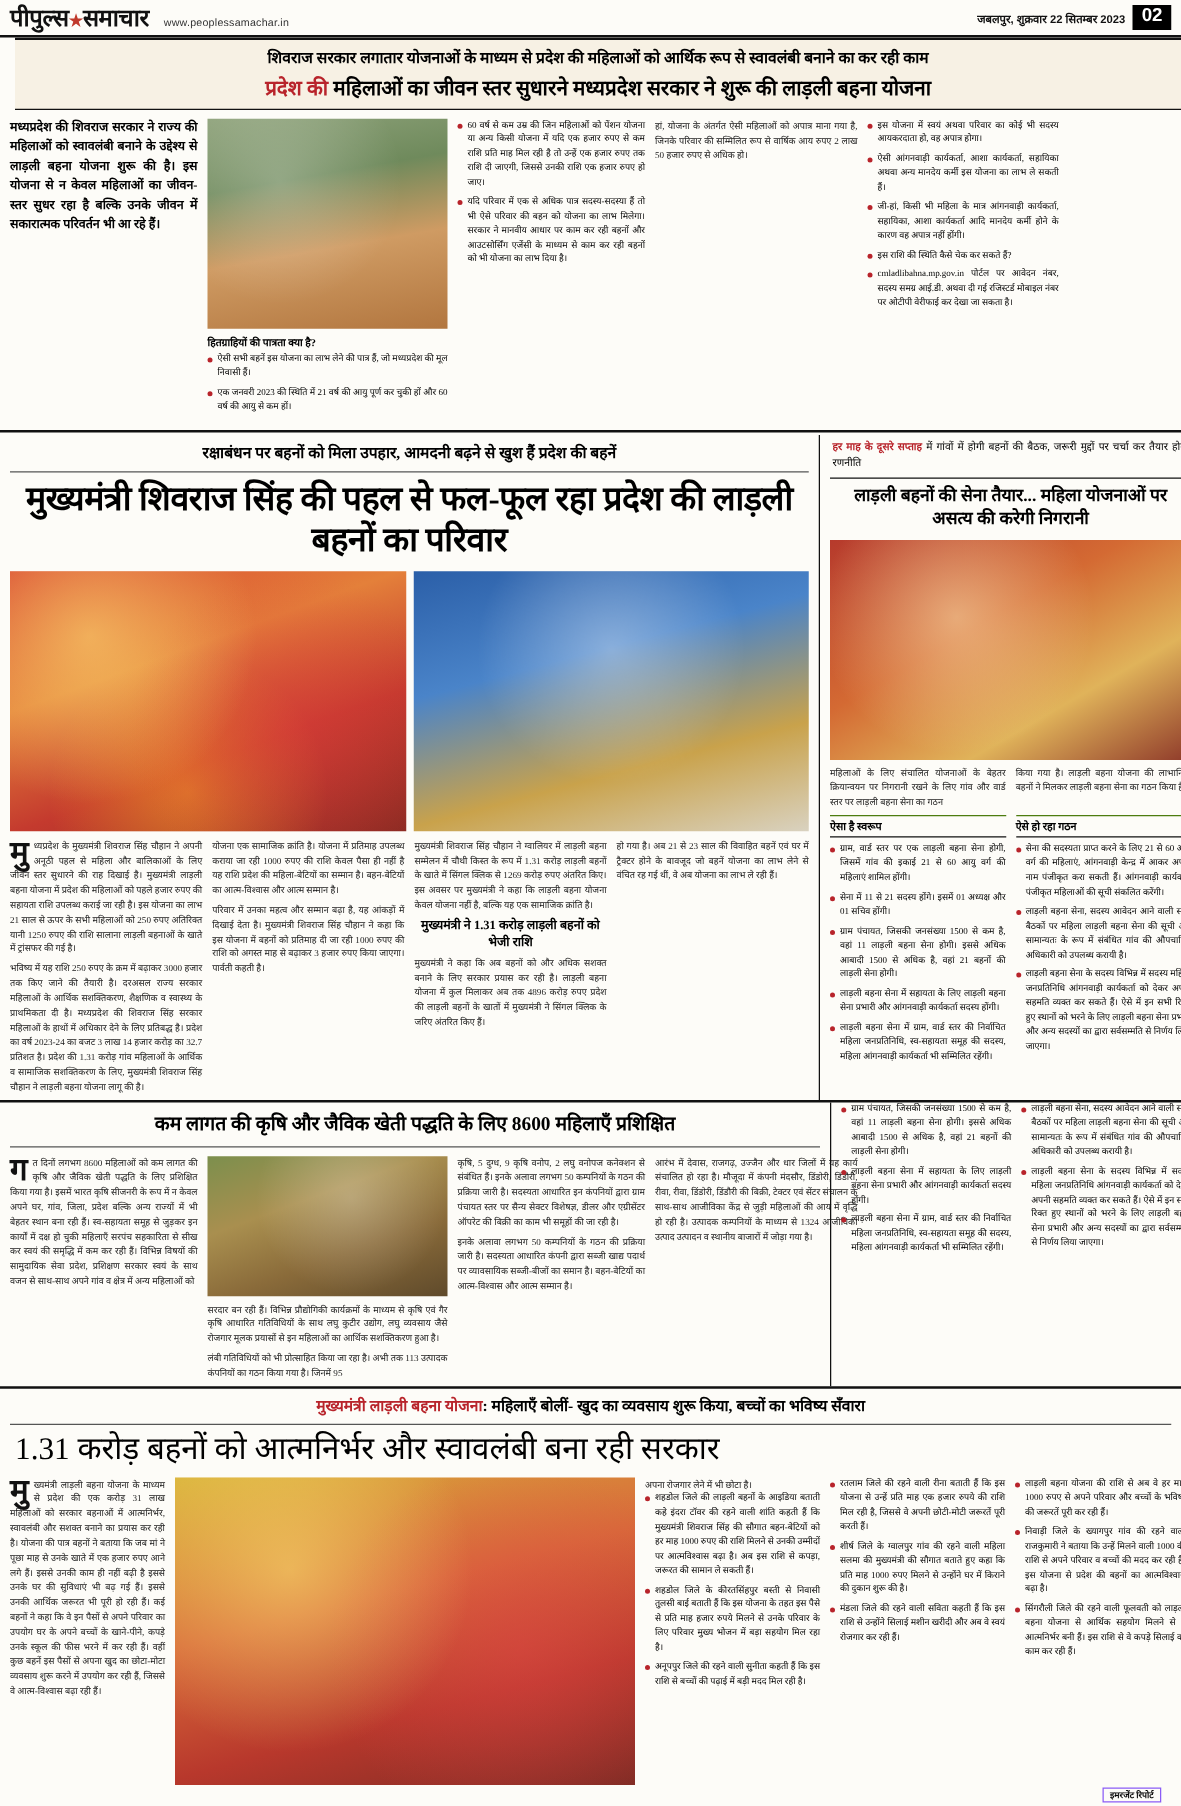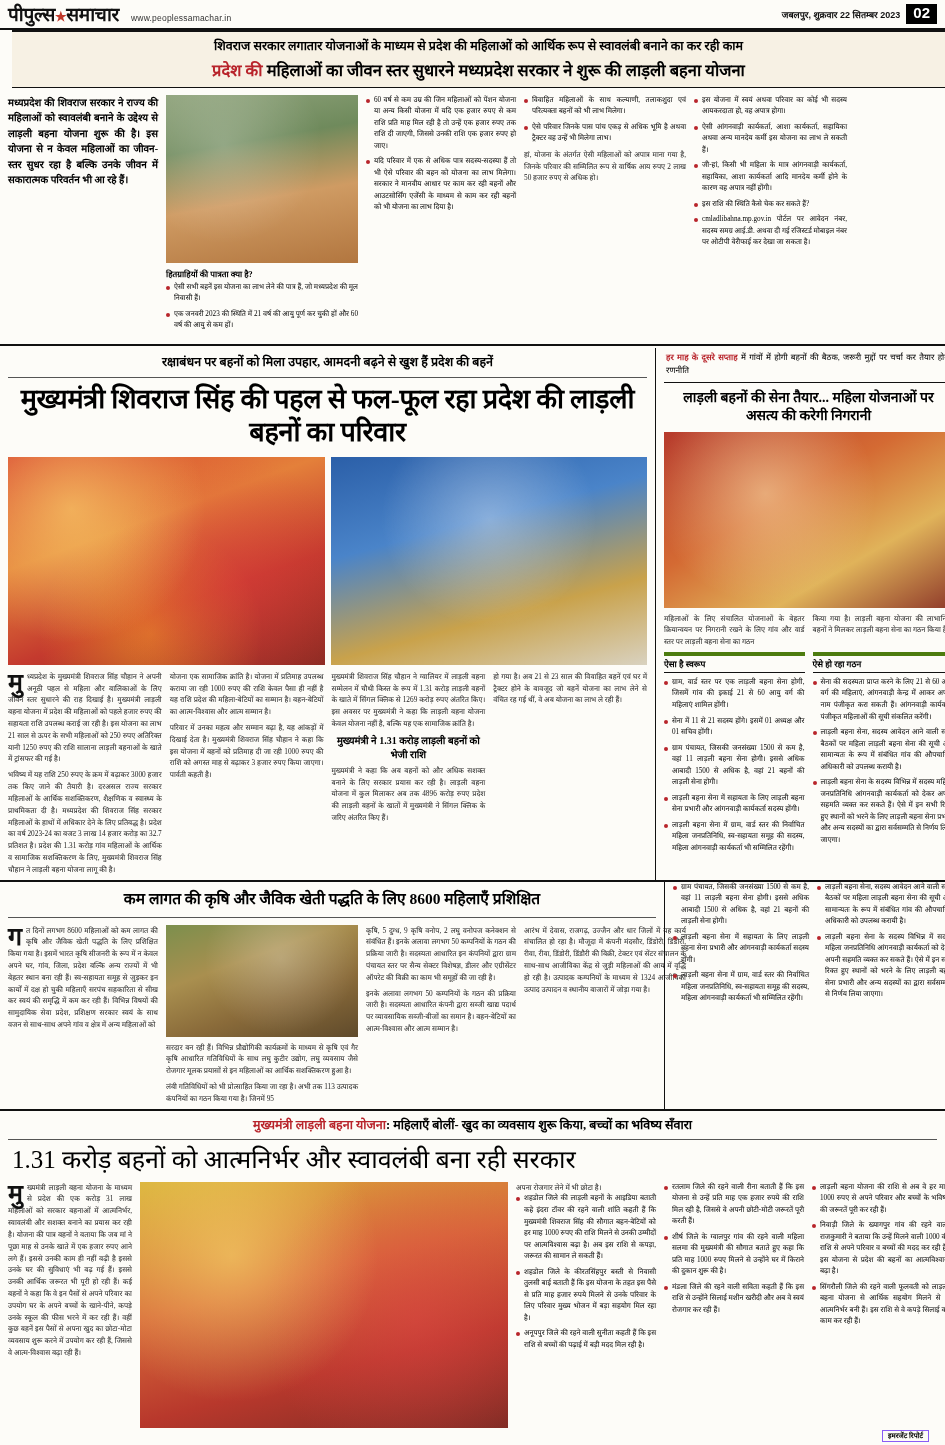--- a/index.html
+++ b/index.html
@@ -210,21 +210,21 @@
     font-size: 14px;
     line-height: 1.32;
     text-align: center;
     padding: 6px 2px 6px;
   }
   .sec2-right-cols { display: grid; grid-template-columns: 1fr 1fr; gap: 8px; }
   .boxhead {
     font-family: "Liberation Serif", serif;
     font-weight: bold;
     font-size: 8.6px;
-    border-top: 4px solid #4d7c0f;
+    border-top: 1px solid #4d7c0f;
     border-bottom: 1px solid #111;
     padding: 2px 0;
     margin: 4px 0 4px;
   }
 
   
   .sec3 { padding: 0 8px; }
   .sec3-head {
     text-align: center;
     font-family: "Liberation Serif", serif;
@@ -299,24 +299,20 @@
         <li>एक जनवरी 2023 की स्थिति में 21 वर्ष की आयु पूर्ण कर चुकी हों और 60 वर्ष की आयु से कम हों।</li>
       </ul>
     </div>
     <div>
       <ul class="bullets">
         <li>60 वर्ष से कम उम्र की जिन महिलाओं को पेंशन योजना या अन्य किसी योजना में यदि एक हजार रुपए से कम राशि प्रति माह मिल रही है तो उन्हें एक हजार रुपए तक राशि दी जाएगी, जिससे उनकी राशि एक हजार रुपए हो जाए।</li>
         <li>यदि परिवार में एक से अधिक पात्र सदस्य-सदस्या हैं तो भी ऐसे परिवार की बहन को योजना का लाभ मिलेगा। सरकार ने मानवीय आधार पर काम कर रही बहनों और आउटसोर्सिंग एजेंसी के माध्यम से काम कर रही बहनों को भी योजना का लाभ दिया है।</li>
       </ul>
     </div>
     <div>
-      <ul class="bullets">
-        <li>विवाहित महिलाओं के साथ कल्याणी, तलाकशुदा एवं परित्यक्ता बहनों को भी लाभ मिलेगा।</li>
-        <li>ऐसे परिवार जिनके पास पांच एकड़ से अधिक भूमि है अथवा ट्रैक्टर वह उन्हें भी मिलेगा लाभ।</li>
-      </ul>
       <div class="body-col">हां, योजना के अंतर्गत ऐसी महिलाओं को अपात्र माना गया है, जिनके परिवार की सम्मिलित रूप से वार्षिक आय रुपए 2 लाख 50 हजार रुपए से अधिक हो।</div>
     </div>
     <div>
       <ul class="bullets">
         <li>इस योजना में स्वयं अथवा परिवार का कोई भी सदस्य आयकरदाता हो, वह अपात्र होगा।</li>
         <li>ऐसी आंगनवाड़ी कार्यकर्ता, आशा कार्यकर्ता, सहायिका अथवा अन्य मानदेय कर्मी इस योजना का लाभ ले सकती हैं।</li>
         <li>जी-हां, किसी भी महिला के मात्र आंगनवाड़ी कार्यकर्ता, सहायिका, आशा कार्यकर्ता आदि मानदेय कर्मी होने के कारण वह अपात्र नहीं होंगी।</li>
         <li>इस राशि की स्थिति कैसे चेक कर सकते हैं?</li>
         <li>cmladlibahna.mp.gov.in पोर्टल पर आवेदन नंबर, सदस्य समग्र आई.डी. अथवा दी गई रजिस्टर्ड मोबाइल नंबर पर ओटीपी वेरीफाई कर देखा जा सकता है।</li>
       </ul>

